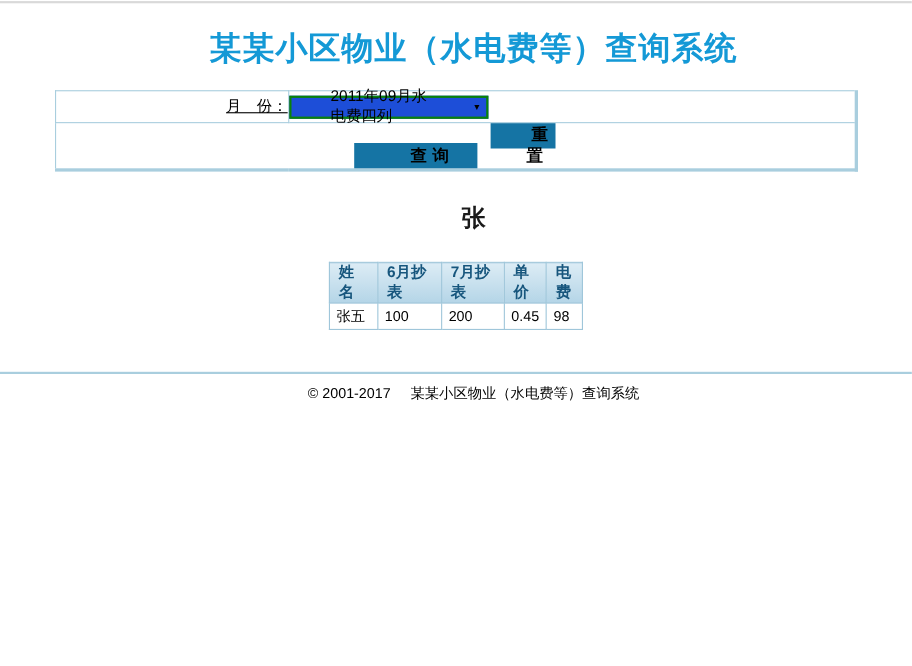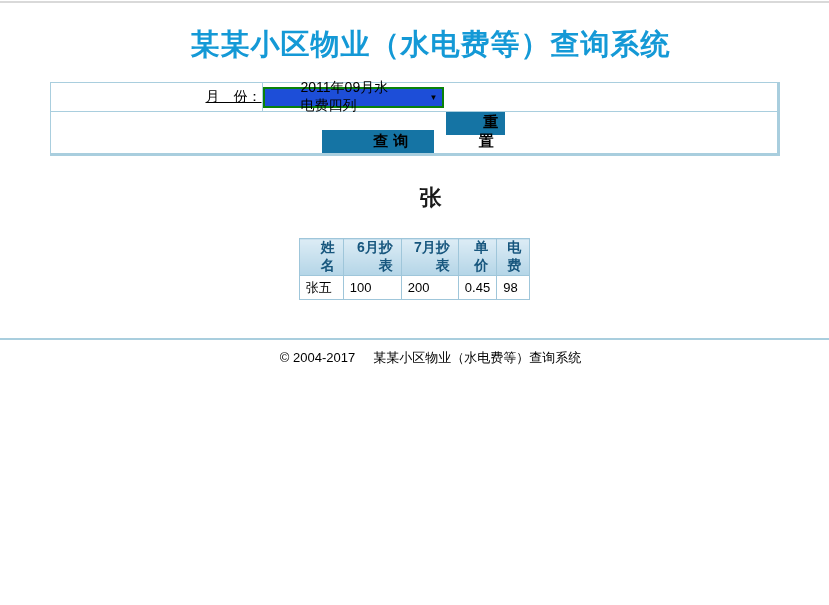--- a/index.html
+++ b/index.html
@@ -108,21 +108,21 @@
   table.result-table th, table.result-table td {
     border: 1px solid #9fc6da;
   }
   table.result-table th {
     height: 26px;
     padding: 0 8px;
     font-size: 14px;
     font-weight: bold;
     color: #17567d;
     background: linear-gradient(#dcecf5, #b4d5e7);
-    text-align: right;
+    text-align: left;
   }
   table.result-table td {
     height: 24px;
     padding: 0 6px;
     font-size: 13px;
     text-align: left;
     background: #fff;
   }
   td.c-name  { width: 44px; }
   td.c-jun   { width: 58px; }
@@ -182,13 +182,13 @@
       <td class="c-name">张五</td>
       <td class="c-jun">100</td>
       <td class="c-jul">200</td>
       <td class="c-price">0.45</td>
       <td class="c-fee">98</td>
     </tr>
   </tbody>
 </table>
 
 <div class="bottom-line"></div>
-<div class="footer">© 2004-2017     某某小区物业（水电费等）查询系统</div>
+<div class="footer">© 2001-2017     某某小区物业（水电费等）查询系统</div>
 
 </body></html>

